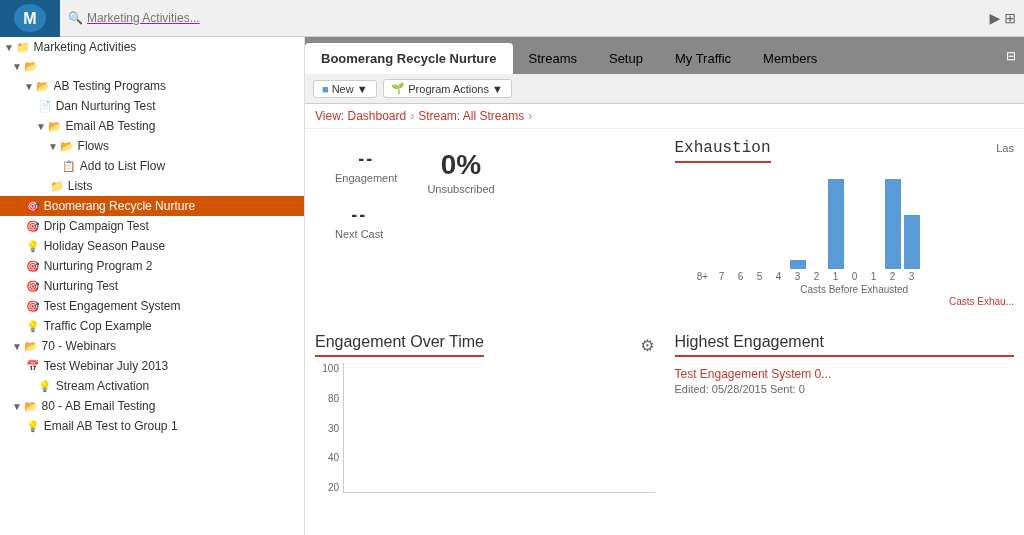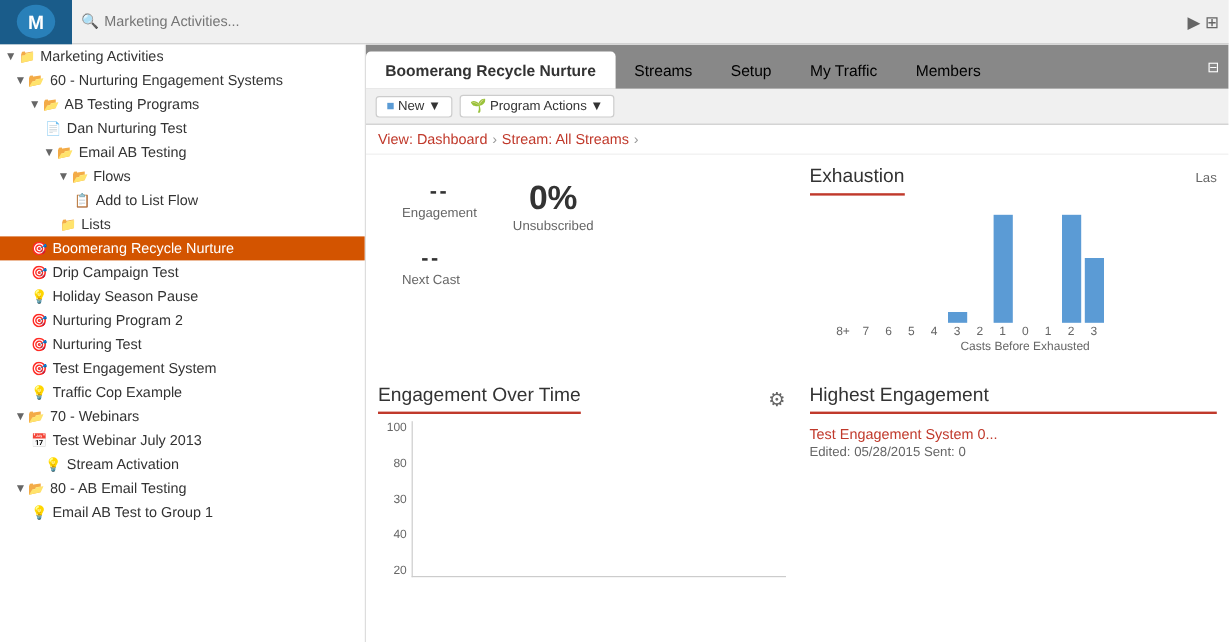--- a/index.html
+++ b/index.html
@@ -69,42 +69,41 @@
 
 <div style="display:flex; align-items:center; height:37px; background:#f0f0f0; border-bottom:1px solid #ccc; flex-shrink:0;">
   <div style="width:60px; height:37px; background:#1a5c8a; display:flex; align-items:center; justify-content:center; flex-shrink:0;">
     <svg width="36" height="32" viewBox="0 0 36 32">
       <ellipse cx="18" cy="16" rx="16" ry="14" fill="#2980b9"></ellipse>
       <text x="18" y="22" text-anchor="middle" fill="white" font-size="16" font-weight="bold">M</text>
     </svg>
   </div>
   <div style="flex:1; display:flex; align-items:center; padding:0 8px;">
     <span style="color:#999; margin-right:4px; font-size:12px;">🔍</span>
-    <input type="text" style="border: none; background: transparent; font-size: 12px; color: #a21caf; outline: none; flex: 1 1 0%;" placeholder="Marketing Activities...">
+    <input type="text" style="border: none; background: transparent; font-size: 12px; color: #a21caf; outline: none; flex: 1 1 0%; text-decoration: underline;" placeholder="Marketing Activities...">
   </div>
   <div style="display:flex; gap:4px; padding-right:8px;">
     <span style="font-size:14px; color:#666; cursor:pointer;">▶</span>
     <span style="font-size:14px; color:#666; cursor:pointer;">⊞</span>
   </div>
 </div>
 
 <div class="main-layout">
 
   <div class="sidebar">
 
     <div id="tree-container">
         <div class="tree-item" style="padding-left: 4px;">
           <span class="expand-icon">▼</span>
           <span class="tree-icon">📁</span>
           <span class="tree-label">Marketing Activities</span>
         </div>
         <div class="tree-item" style="padding-left: 12px;">
           <span class="expand-icon">▼</span>
           <span class="tree-icon">📂</span>
-          <span class="tree-label">60 - Nurturing Engagement Systems</span>
         </div>
         <div class="tree-item" style="padding-left: 24px;">
           <span class="expand-icon">▼</span>
           <span class="tree-icon">📂</span>
           <span class="tree-label">AB Testing Programs</span>
         </div>
         <div class="tree-item" style="padding-left: 36px;">
           <span class="expand-icon"> </span>
           <span class="tree-icon">📄</span>
           <span class="tree-label">Dan Nurturing Test</span>
@@ -242,21 +241,21 @@
           <div class="summary-content" style="padding-top:0;">
             <div class="summary-stat">
               <div class="summary-value dash">--</div>
               <div class="summary-label">Next Cast</div>
             </div>
           </div>
         </div>
 
         <div class="section exhaustion-section">
           <div class="exhaustion-header">
-            <div class="section-title" style="margin-bottom:0;">Exhaustion</div>
+            <div class="section-title" style="margin-bottom:0;font-family:Liberation Mono, monospace;">Exhaustion</div>
             <span class="exhaustion-last">Las</span>
           </div>
           <div style="margin-top:6px; position:relative;">
             <div style="display:flex; align-items:flex-end; height:100px; gap:3px; padding-left:20px;" id="exhaustion-bars">
             <div style="background: rgb(91, 155, 213); width: 16px; height: 0px; flex-shrink: 0;"></div>
                 <div style="background: rgb(91, 155, 213); width: 16px; height: 0px; flex-shrink: 0;"></div>
                 <div style="background: rgb(91, 155, 213); width: 16px; height: 0px; flex-shrink: 0;"></div>
                 <div style="background: rgb(91, 155, 213); width: 16px; height: 0px; flex-shrink: 0;"></div>
                 <div style="background: rgb(91, 155, 213); width: 16px; height: 0px; flex-shrink: 0;"></div>
                 <div style="background: rgb(91, 155, 213); width: 16px; height: 9px; flex-shrink: 0;"></div>
@@ -275,20 +274,21 @@
                 <span style="width: 16px; text-align: center; display: inline-block;">4</span>
                 <span style="width: 16px; text-align: center; display: inline-block;">3</span>
                 <span style="width: 16px; text-align: center; display: inline-block;">2</span>
                 <span style="width: 16px; text-align: center; display: inline-block;">1</span>
                 <span style="width: 16px; text-align: center; display: inline-block;">0</span>
                 <span style="width: 16px; text-align: center; display: inline-block;">1</span>
                 <span style="width: 16px; text-align: center; display: inline-block;">2</span>
                 <span style="width: 16px; text-align: center; display: inline-block;">3</span>
               </div>
             <div style="font-size:10px; color:#666; text-align:center; margin-top:2px; padding-left:20px;">Casts Before Exhausted</div>
+            <div style="font-size:10px; color:#c0392b; text-align:right; margin-top:1px;">Casts Exhau...</div>
           </div>
         </div>
 
         <div class="section" style="margin-top:10px;">
           <div class="engagement-header">
             <div class="section-title" style="margin-bottom:0;">Engagement Over Time</div>
             <span class="gear-btn">⚙</span>
           </div>
           <div style="display:flex; margin-top:6px;">
             <div style="width:28px; display:flex; flex-direction:column; justify-content:space-between; height:130px; font-size:10px; color:#666; text-align:right; padding-right:4px;" id="engagement-y-labels">

